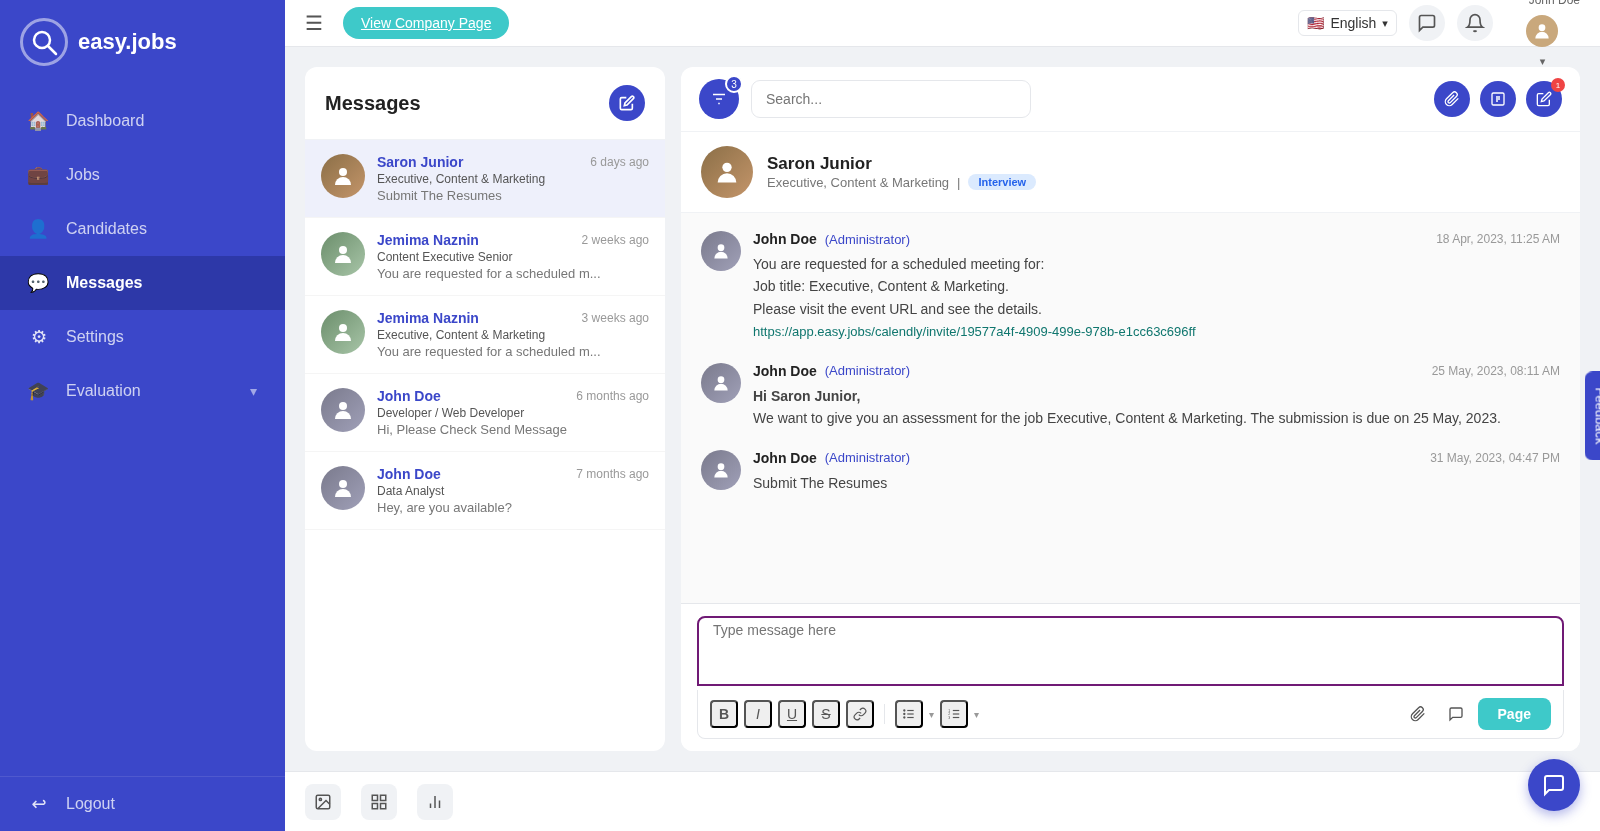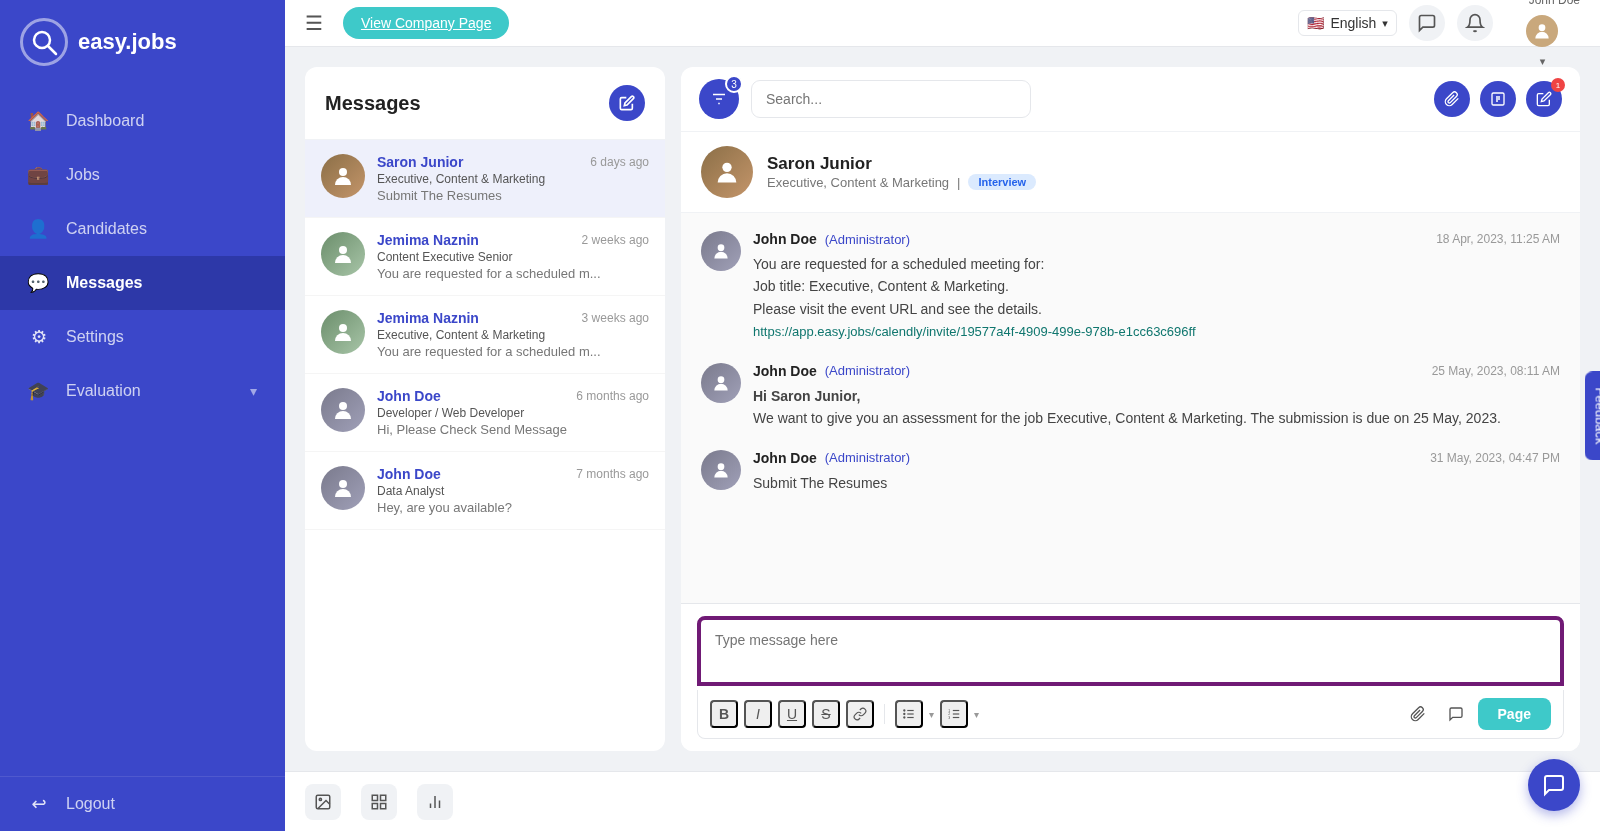--- a/index.html
+++ b/index.html
@@ -400,23 +400,23 @@
 
     
     .chat-input-area {
       border-top: 1px solid #e5e7eb;
       padding: 12px 16px;
       background: white;
     }
     .chat-textarea {
       width: 100%;
       min-height: 70px;
-      border: 4px solid #701a75;
+      border: 2px solid #701a75;
       border-radius: 8px 8px 0 0;
-      padding: 12px 14px;
+      padding: 4px 14px;
       font-size: 14px;
       color: #999;
       resize: none;
       outline: none;
       font-family: inherit;
     }
     .chat-toolbar {
       display: flex;
       align-items: center;
       gap: 6px;

